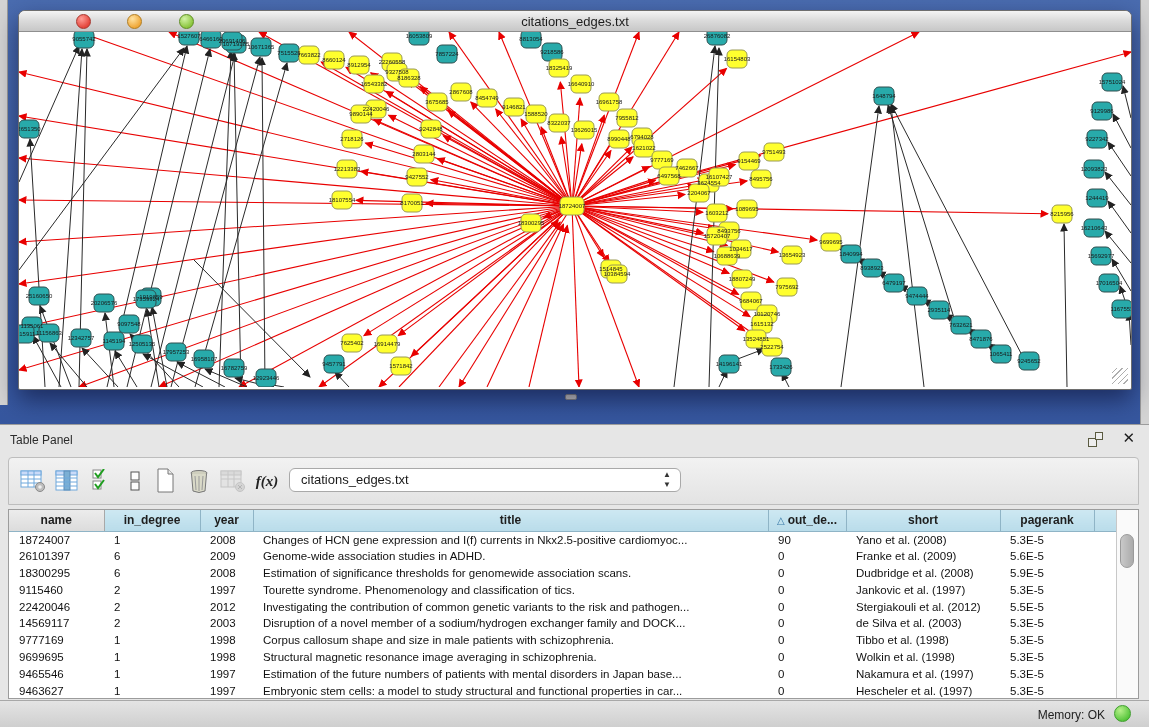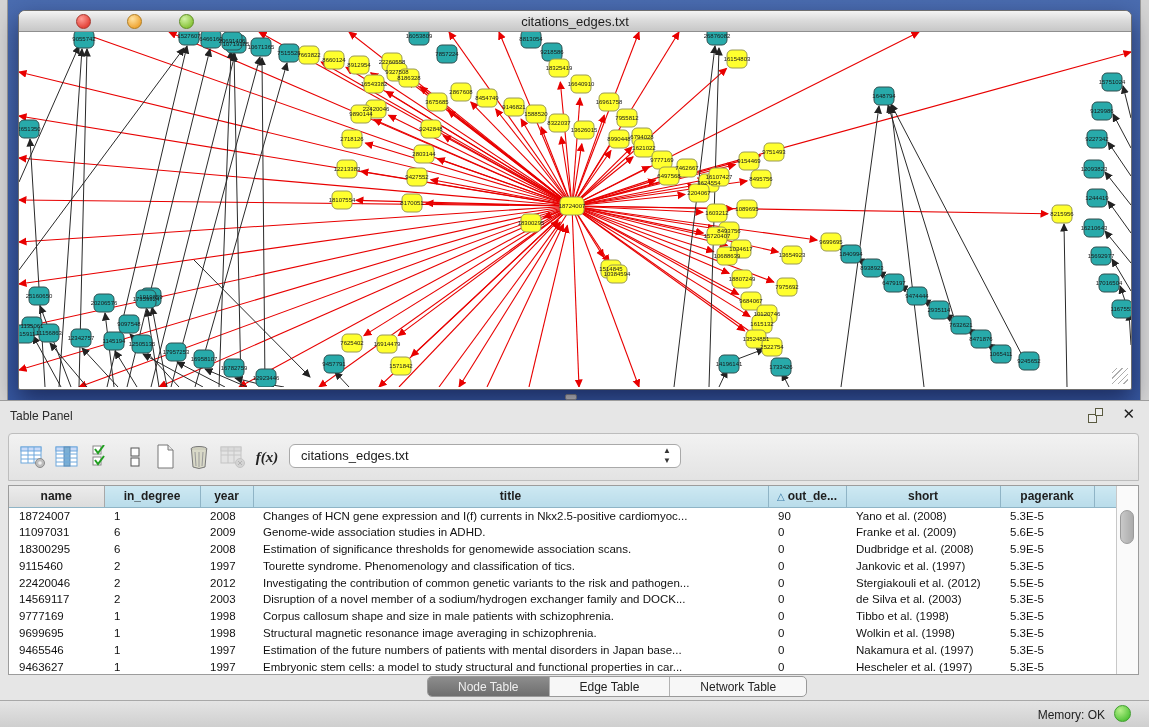--- a/index.html
+++ b/index.html
@@ -28,21 +28,21 @@
   #net-canvas { width:1112px; height:355px; display:block; }
   .edge-red { stroke:#e80000; stroke-width:1.1; }
   .edge-black { stroke:#2a2a2a; stroke-width:1; }
   #resize-grip { position:absolute; right:3px; bottom:3px; width:16px; height:16px;
     background:repeating-linear-gradient(135deg,transparent 0 3px,#9a9a9a 3px 4px); opacity:.8; }
 
   #splitter-handle { position:absolute; left:565px; top:394px; width:12px; height:6px; z-index:1;
     background:#c9c9c9; border:1px solid #8a8a8a; border-radius:2px; }
 
   
-  #table-panel { position:absolute; left:0; top:400px; width:1149px; height:300px;
+  #table-panel { position:absolute; left:0; top:424px; width:1149px; height:300px;
     background:#e6e6e6; border-top:1px solid #9c9c9c; z-index:3; }
   #panel-title { position:absolute; left:10px; top:8px; font-size:12px; color:#2b2b2b; }
   #panel-float { position:absolute; right:46px; top:7px; width:15px; height:15px; cursor:pointer; }
   #panel-float .sq { position:absolute; border:1.5px solid #5a5a40; background:#eee; }
   #panel-float .sq1 { left:0; bottom:0; width:9px; height:9px; }
   #panel-float .sq2 { right:0; top:0; width:8px; height:8px; }
   #panel-close { position:absolute; right:14px; top:4px; font-size:15px; font-weight:bold; color:#1c1c1c; cursor:pointer; }
 
   #toolbar { position:absolute; left:8px; top:32px; right:10px; height:48px;
     background:linear-gradient(180deg,#f2f2f2,#e3e3e3); border:1px solid #bdbdbd; border-radius:4px 4px 0 0; }
@@ -606,21 +606,21 @@
             <td>18724007</td>
             <td>1</td>
             <td>2008</td>
             <td>Changes of HCN gene expression and I(f) currents in Nkx2.5-positive cardiomyoc...</td>
             <td>90</td>
             <td>Yano et al. (2008)</td>
             <td>5.3E-5</td>
             <td></td>
           </tr>
           <tr>
-            <td>11097031</td>
+            <td>26101397</td>
             <td>6</td>
             <td>2009</td>
             <td>Genome-wide association studies in ADHD.</td>
             <td>0</td>
             <td>Franke et al. (2009)</td>
             <td>5.6E-5</td>
             <td></td>
           </tr>
           <tr>
             <td>18300295</td>

